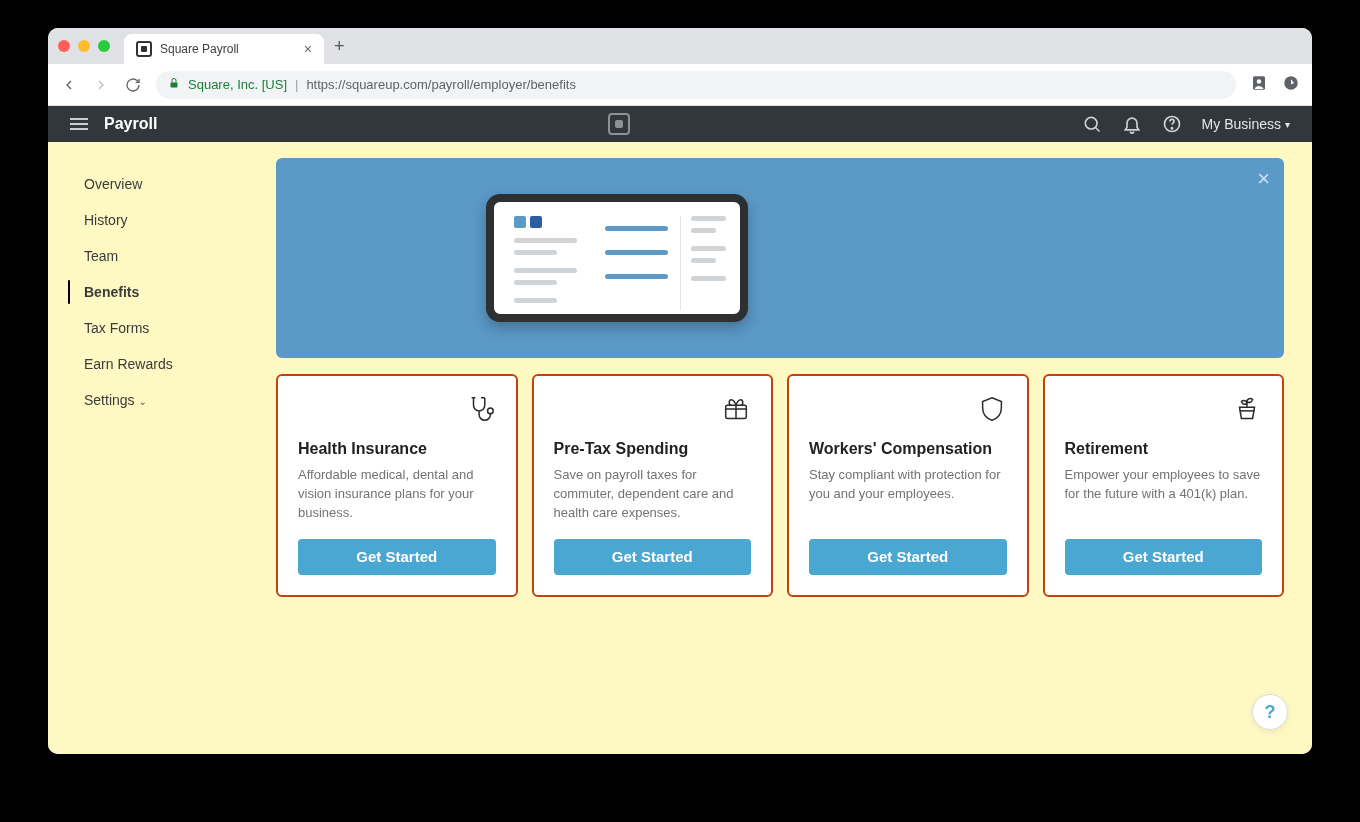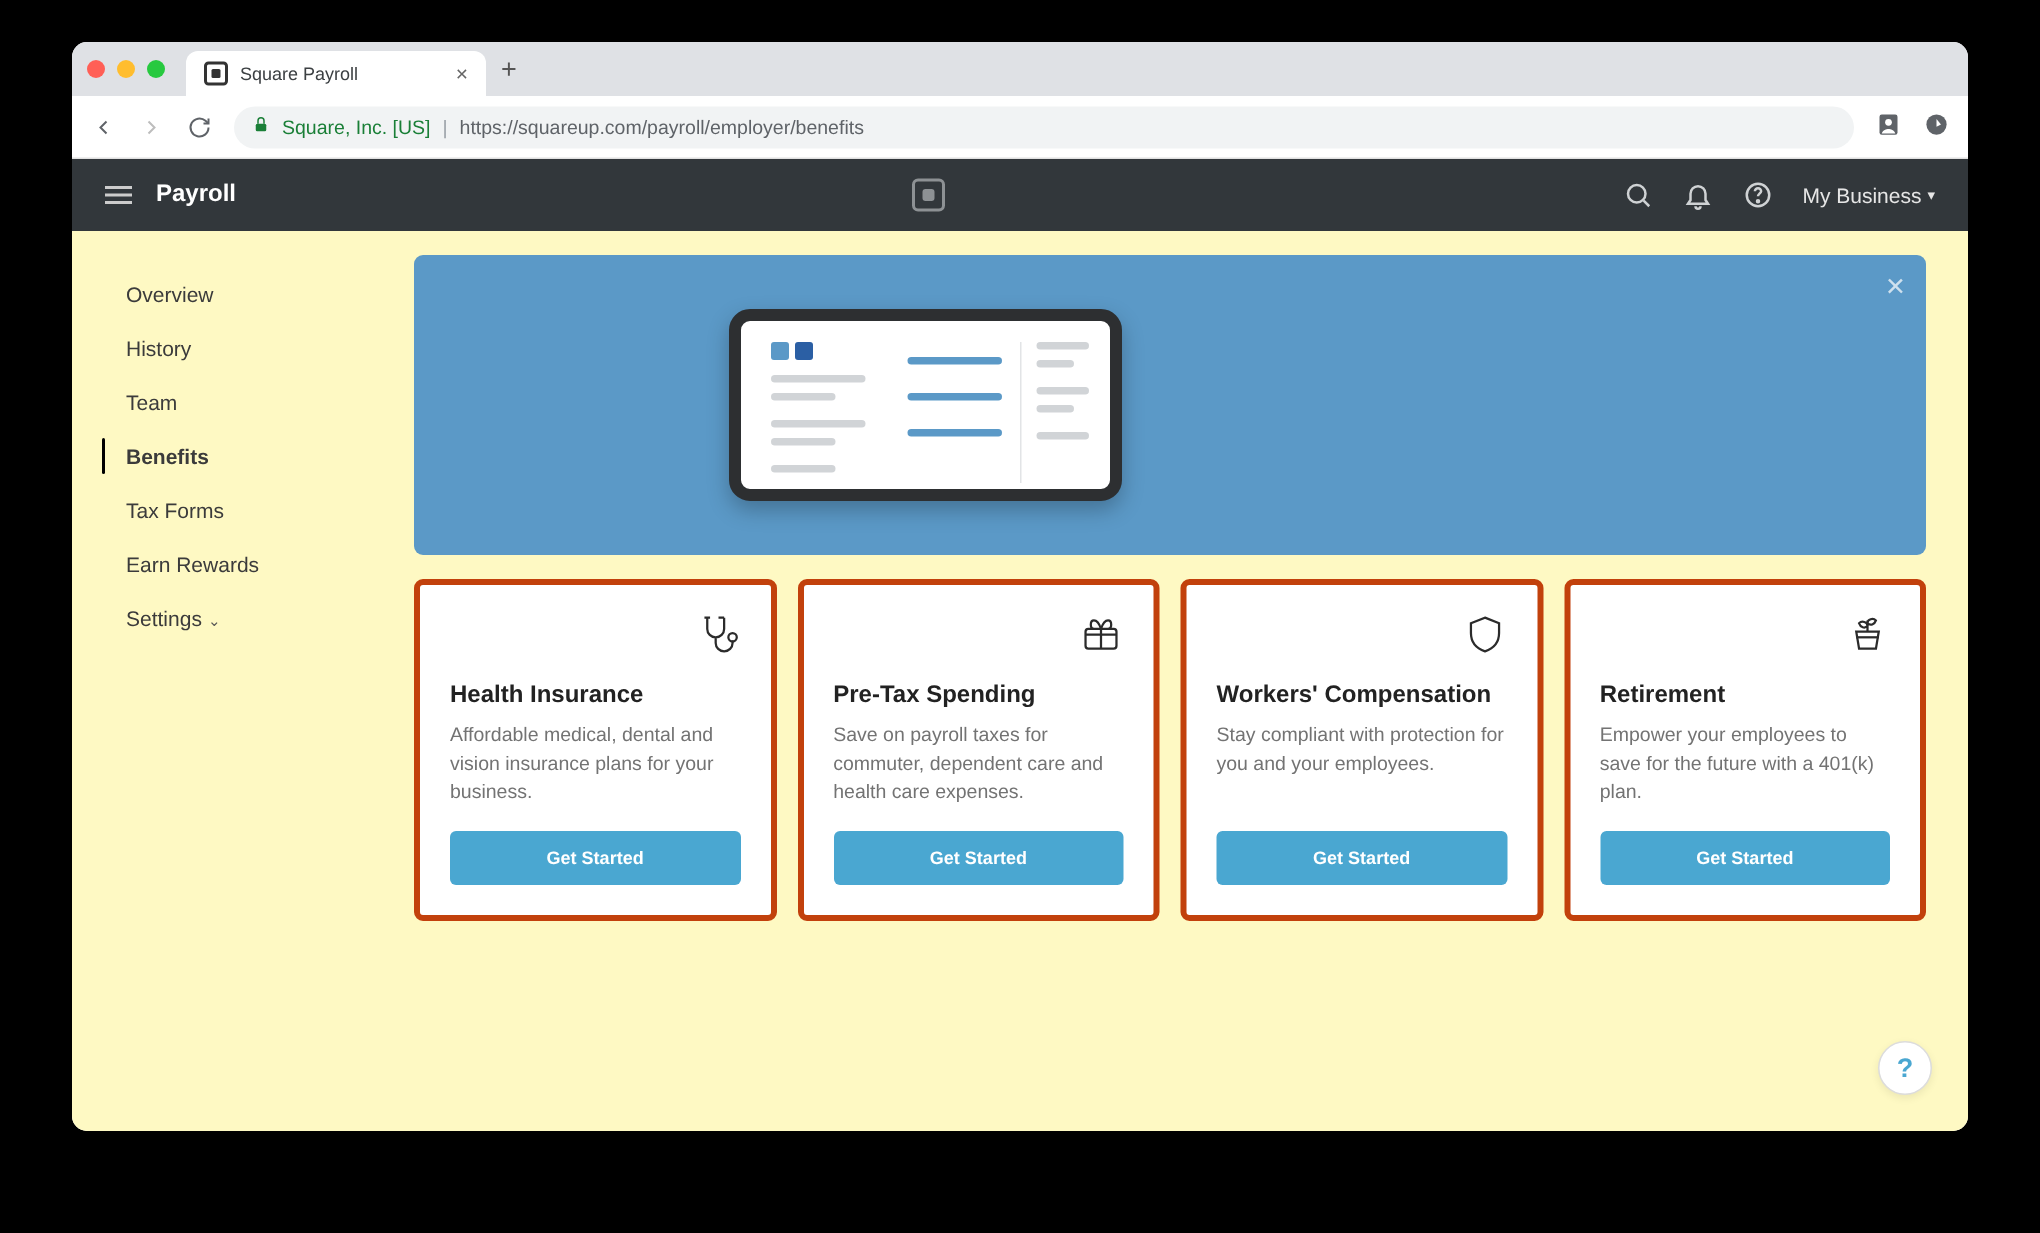--- a/index.html
+++ b/index.html
@@ -60,21 +60,21 @@
     font-size:13px; color:#3c4043;
   }
   .omnibox .lock{color:#1a7f37;font-size:12px;}
   .omnibox .org{color:#1a7f37;}
   .omnibox .sep{color:#9aa0a6;}
   .omnibox .url{color:#5f6368;}
   .addr-right{display:flex;gap:14px;color:#5f6368;}
   .addr-right span{cursor:pointer;}
   
   .app-header{
-    height:48px; background:#32373b; color:#fff;
+    height:36px; background:#32373b; color:#fff;
     display:flex; align-items:center; padding:0 22px; gap:16px;
   }
   .hamburger{display:flex;flex-direction:column;gap:3px;cursor:pointer;}
   .hamburger span{width:18px;height:2px;background:#ccc;}
   .app-title{font-size:16px;font-weight:600;}
   .header-center{flex:1;display:flex;justify-content:center;}
   .sq-logo{
     width:22px;height:22px;border:2px solid #8d9194;border-radius:4px;
     display:flex;align-items:center;justify-content:center;
   }
@@ -138,30 +138,30 @@
   .tline.short{width:55%;}
   .tline.med{width:80%;}
   .tside{width:46px;border-left:1px solid #e2e4e6;padding-left:10px;}
   .ticon{display:flex;gap:4px;margin-bottom:10px;}
   .ticon span:first-child{width:12px;height:12px;background:#5b99c7;display:inline-block;border-radius:2px;position:relative;}
   .ticon span:first-child::after{content:"";color:#fff;position:absolute;}
   .ticon span:last-child{width:12px;height:12px;background:#2b5fa4;display:inline-block;border-radius:2px;}
   
   .cards{display:flex;gap:14px;margin-top:16px;}
   .card{
-    flex:1;border:4px solid #c2410c;border-radius:6px;padding:18px 20px 20px;
+    flex:1;border:2px solid #c2410c;border-radius:6px;padding:18px 20px 20px;
     background:#fff;display:flex;flex-direction:column;min-height:220px;
   }
   .card-icon{align-self:flex-end;margin-bottom:12px;}
   .card-icon svg{width:30px;height:30px;stroke:#2b2b2b;fill:none;stroke-width:1.6;}
   .card h3{font-size:16px;font-weight:600;color:#222;margin-bottom:8px;}
   .card p{font-size:13px;color:#737373;line-height:1.45;flex:1;}
   .card button{
     margin-top:16px;height:36px;background:#4aa7d1;border:none;color:#fff;
-    font-size:12px;font-weight:600;cursor:pointer;border-radius:4px;
+    font-size:15px;font-weight:600;cursor:pointer;border-radius:4px;
   }
   
   .help-bubble{
     position:absolute;right:24px;bottom:24px;width:36px;height:36px;
     border-radius:50%;background:#fff;border:1px solid #dcdcdc;
     display:flex;align-items:center;justify-content:center;
     color:#4aa7d1;font-size:18px;font-weight:600;cursor:pointer;
     box-shadow:0 2px 6px rgba(0,0,0,0.08);
   }
 </style>

